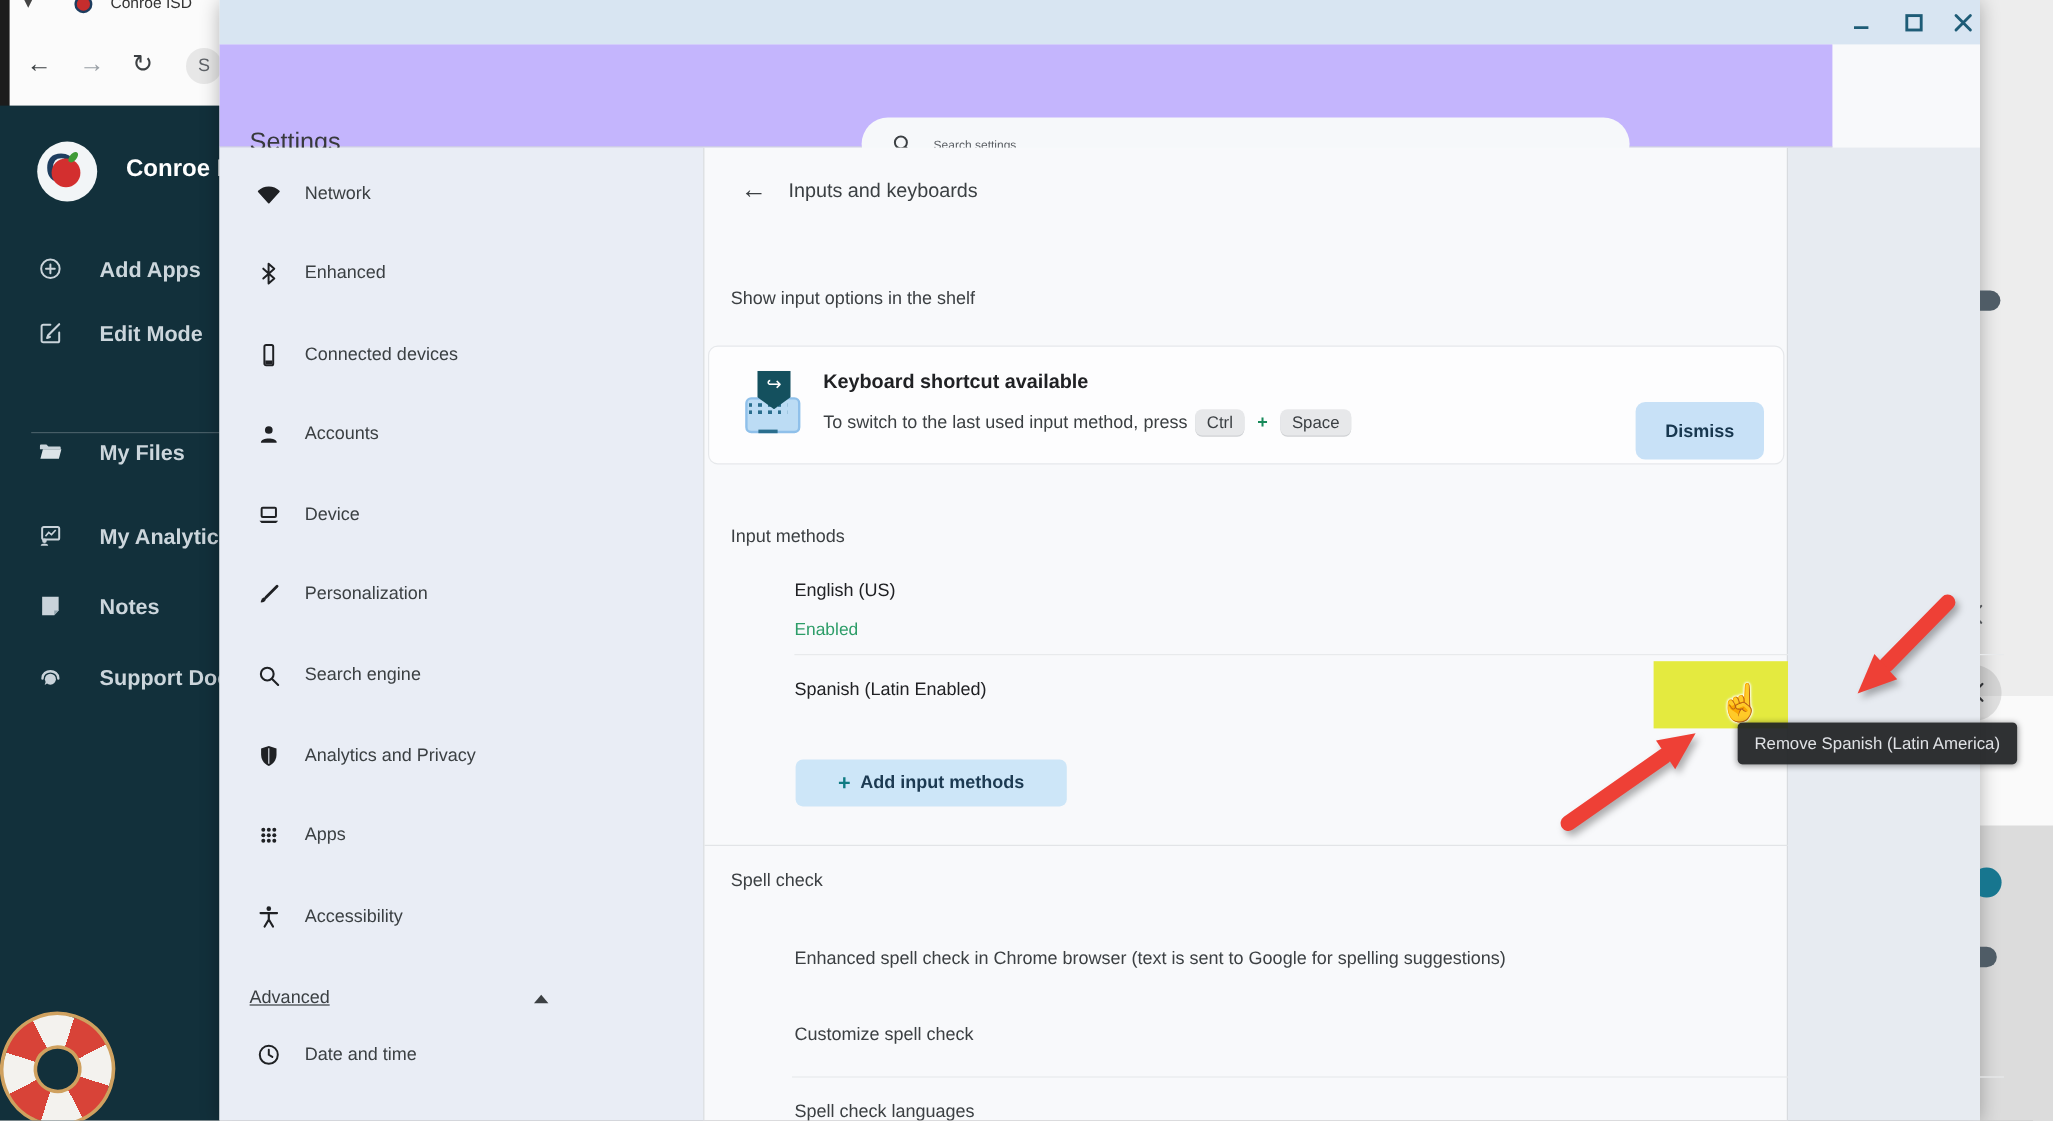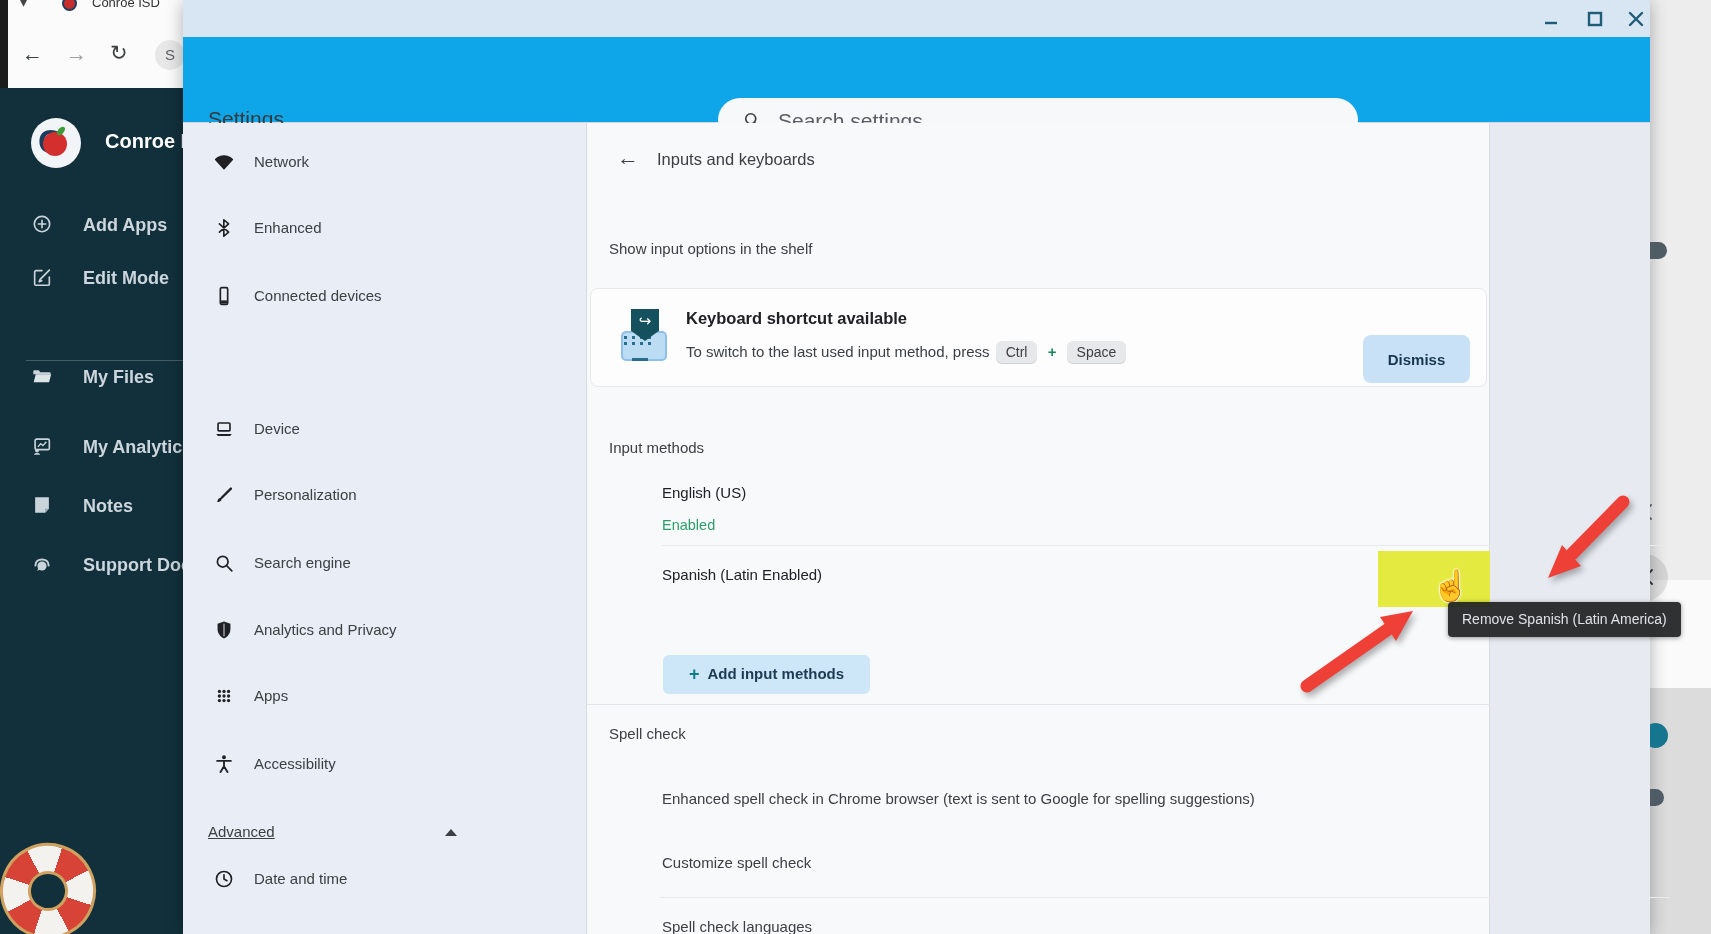--- a/index.html
+++ b/index.html
@@ -41,26 +41,26 @@
   
   #right-bg{left:1650px;top:0;width:61px;height:934px;background:#ededed;}
   #right-bg .white{position:absolute;left:0;top:580px;width:61px;height:108px;background:#fafafa;}
   #right-bg .dark{position:absolute;left:0;top:688px;width:61px;height:246px;background:#dcdcdc;}
 
   
   #win{left:183px;top:0;width:1467px;height:934px;background:#f8f9fb;
        box-shadow:0 2px 16px rgba(0,0,0,.30);}
   #titlebar{left:0;top:0;width:1467px;height:37px;background:#d8e5f2;}
   .winctl{position:absolute;top:6px;width:26px;height:26px;cursor:default;}
-  #header{left:0;top:37px;width:1467px;height:86px;background:#0ea5e9;border-bottom:1px solid #d3d7dc;box-sizing:border-box;}
+  #header{left:0;top:37px;width:1344px;height:86px;background:#c4b5fd;border-bottom:1px solid #d3d7dc;box-sizing:border-box;}
   #settings-title{left:25px;top:70px;font-size:21px;color:#37393b;}
   #search-pill{left:535px;top:61px;width:640px;height:44px;border-radius:22px;background:#f6f8fa;}
   #search-pill svg{position:absolute;left:24px;top:12px;}
   #search-input{position:absolute;left:58px;top:0;width:540px;height:44px;border:none;background:transparent;
-     font-size:21px;color:#3c4043;font-family:"Liberation Sans",sans-serif;outline:none;}
+     font-size:10px;color:#3c4043;font-family:"Liberation Sans",sans-serif;outline:none;}
   #search-input::placeholder{color:#5a5e63;opacity:1;}
 
   
   #nav-col{left:0;top:123px;width:403px;height:811px;background:#e9edf5;}
   .nav-item{position:absolute;left:0;width:403px;height:26px;cursor:pointer;}
   .nav-ico{position:absolute;left:30px;top:1px;width:22px;height:22px;}
   .nav-label{position:absolute;left:71px;top:3px;font-size:15px;color:#3b4043;white-space:nowrap;}
   #advanced-row .nav-label{left:25px;text-decoration:underline;}
   #advanced-caret{position:absolute;left:262px;top:9px;width:0;height:0;
      border-left:6px solid transparent;border-right:6px solid transparent;border-bottom:7px solid #3c4043;}
@@ -104,21 +104,21 @@
 
   #im-label{left:22px;top:316px;}
   .im-name{position:absolute;left:75px;font-size:15px;color:#202124;}
   #im-status{position:absolute;left:75px;top:394px;font-size:14.5px;color:#2d9d68;}
   .chev{position:absolute;width:9px;height:12px;cursor:pointer;}
   .vsep{position:absolute;left:1001px;width:1px;background:#e1e3e6;}
   .xbtn{position:absolute;width:22px;height:22px;cursor:pointer;}
   .row-divider{position:absolute;height:1px;background:#e8eaec;}
   #yellow-hl{position:absolute;left:791px;top:428px;width:113px;height:56px;background:#e4ea3f;}
   #yellow-hover{position:absolute;left:1034px;top:431px;width:47px;height:47px;border-radius:50%;background:rgba(0,0,0,.10);}
-  #add-btn{position:absolute;left:76px;top:532px;width:207px;height:39px;background:#cde6f8;border:none;
+  #add-btn{position:absolute;left:76px;top:510px;width:226px;height:39px;background:#cde6f8;border:none;
      border-radius:6px;cursor:pointer;font-family:"Liberation Sans",sans-serif;font-size:15px;}
   #add-plus{color:#0f7b83;font-size:18px;font-weight:bold;margin-right:8px;vertical-align:-1px;}
   #add-label{color:#1c3a52;font-weight:bold;}
   #section-divider{position:absolute;left:0;top:581px;width:904px;height:1px;background:#e2e4e7;}
   #spell-label{left:22px;top:602px;}
   #enhanced-label{left:75px;top:667px;width:660px;}
   #customize-label{left:75px;top:731px;}
   #languages-label{left:75px;top:795px;}
 
   
@@ -248,20 +248,27 @@
           <path d="M7 7.5 L17 16.5 L11.8 21 L11.8 3 L17 7.5 L7 16.5" fill="none" stroke="#1f2124" stroke-width="1.8" stroke-linejoin="round" stroke-linecap="round"></path>
         </svg>
           <span class="nav-label">Enhanced</span>
       </div>
       <div class="nav-item" style="top:161px;">
         <svg class="nav-ico" viewBox="0 0 24 24">
           <rect x="8" y="2.8" width="8" height="18.4" rx="1.5" fill="none" stroke="#1f2124" stroke-width="1.8"></rect>
           <rect x="8.8" y="16.8" width="6.4" height="3.4" fill="#1f2124"></rect>
         </svg>
           <span class="nav-label">Connected devices</span>
+      </div>
+      <div class="nav-item" style="top:227px;">
+        <svg class="nav-ico" viewBox="0 0 24 24">
+          <circle cx="12" cy="8" r="3.5" fill="#1f2124"></circle>
+          <path d="M4.8 19.5 C4.8 14.6 19.2 14.6 19.2 19.5 Z" fill="#1f2124"></path>
+        </svg>
+          <span class="nav-label">Accounts</span>
       </div>
       <div class="nav-item" style="top:294px;">
         <svg class="nav-ico" viewBox="0 0 24 24">
           <rect x="5.5" y="5.5" width="13" height="8.5" rx="1" fill="none" stroke="#1f2124" stroke-width="1.8"></rect>
           <path d="M3.5 17.5 H20.5 L18.6 19.5 H5.4 Z" fill="#1f2124"></path>
         </svg>
           <span class="nav-label">Device</span>
       </div>
       <div class="nav-item" style="top:360px;">
         <svg class="nav-ico" viewBox="0 0 24 24">

